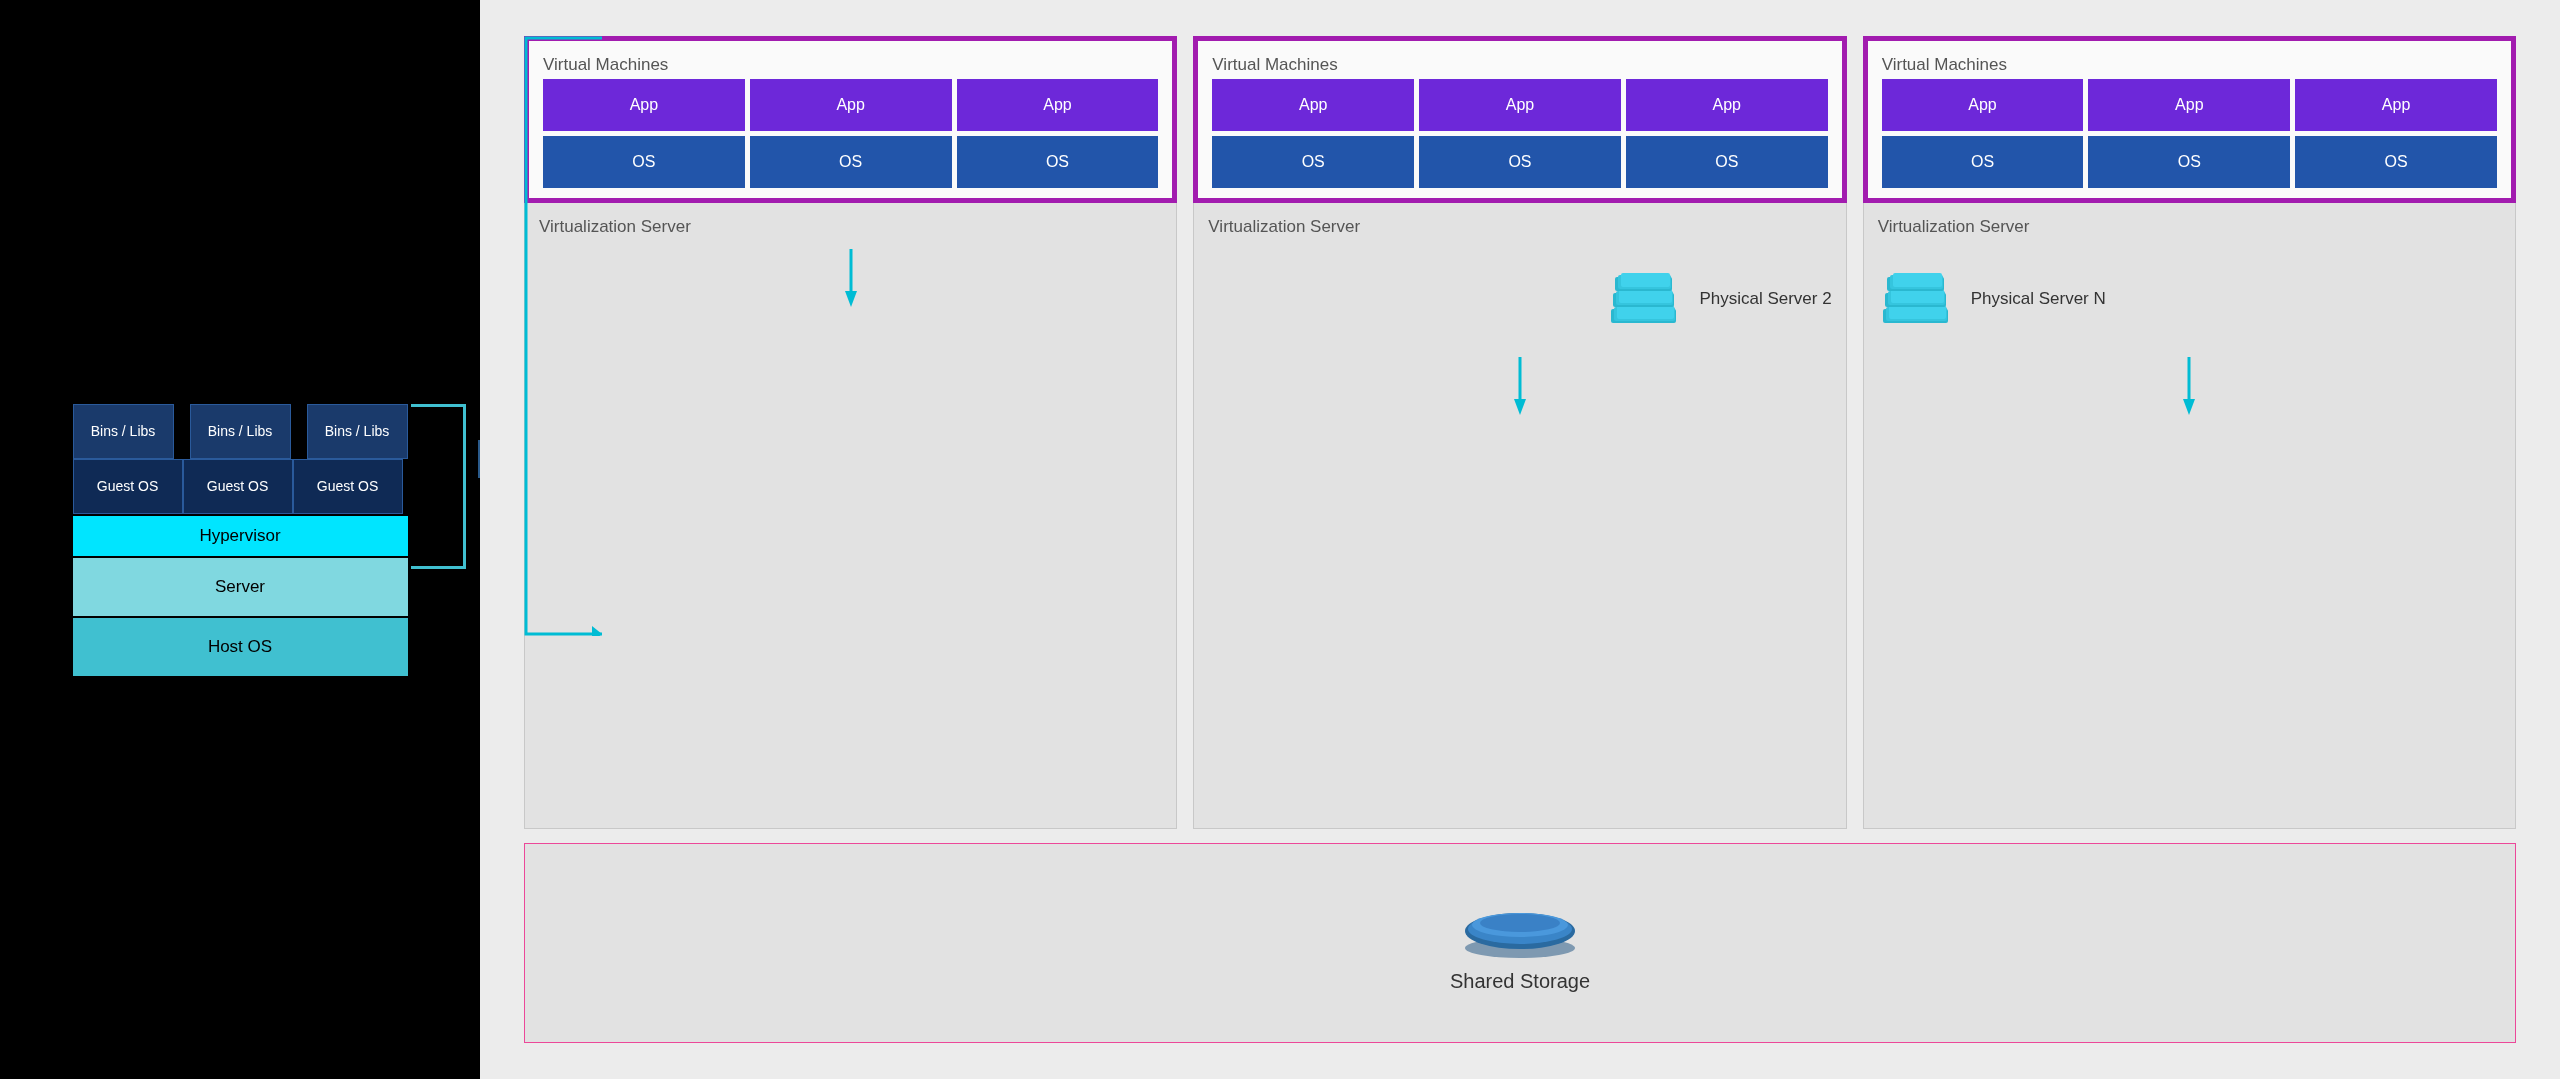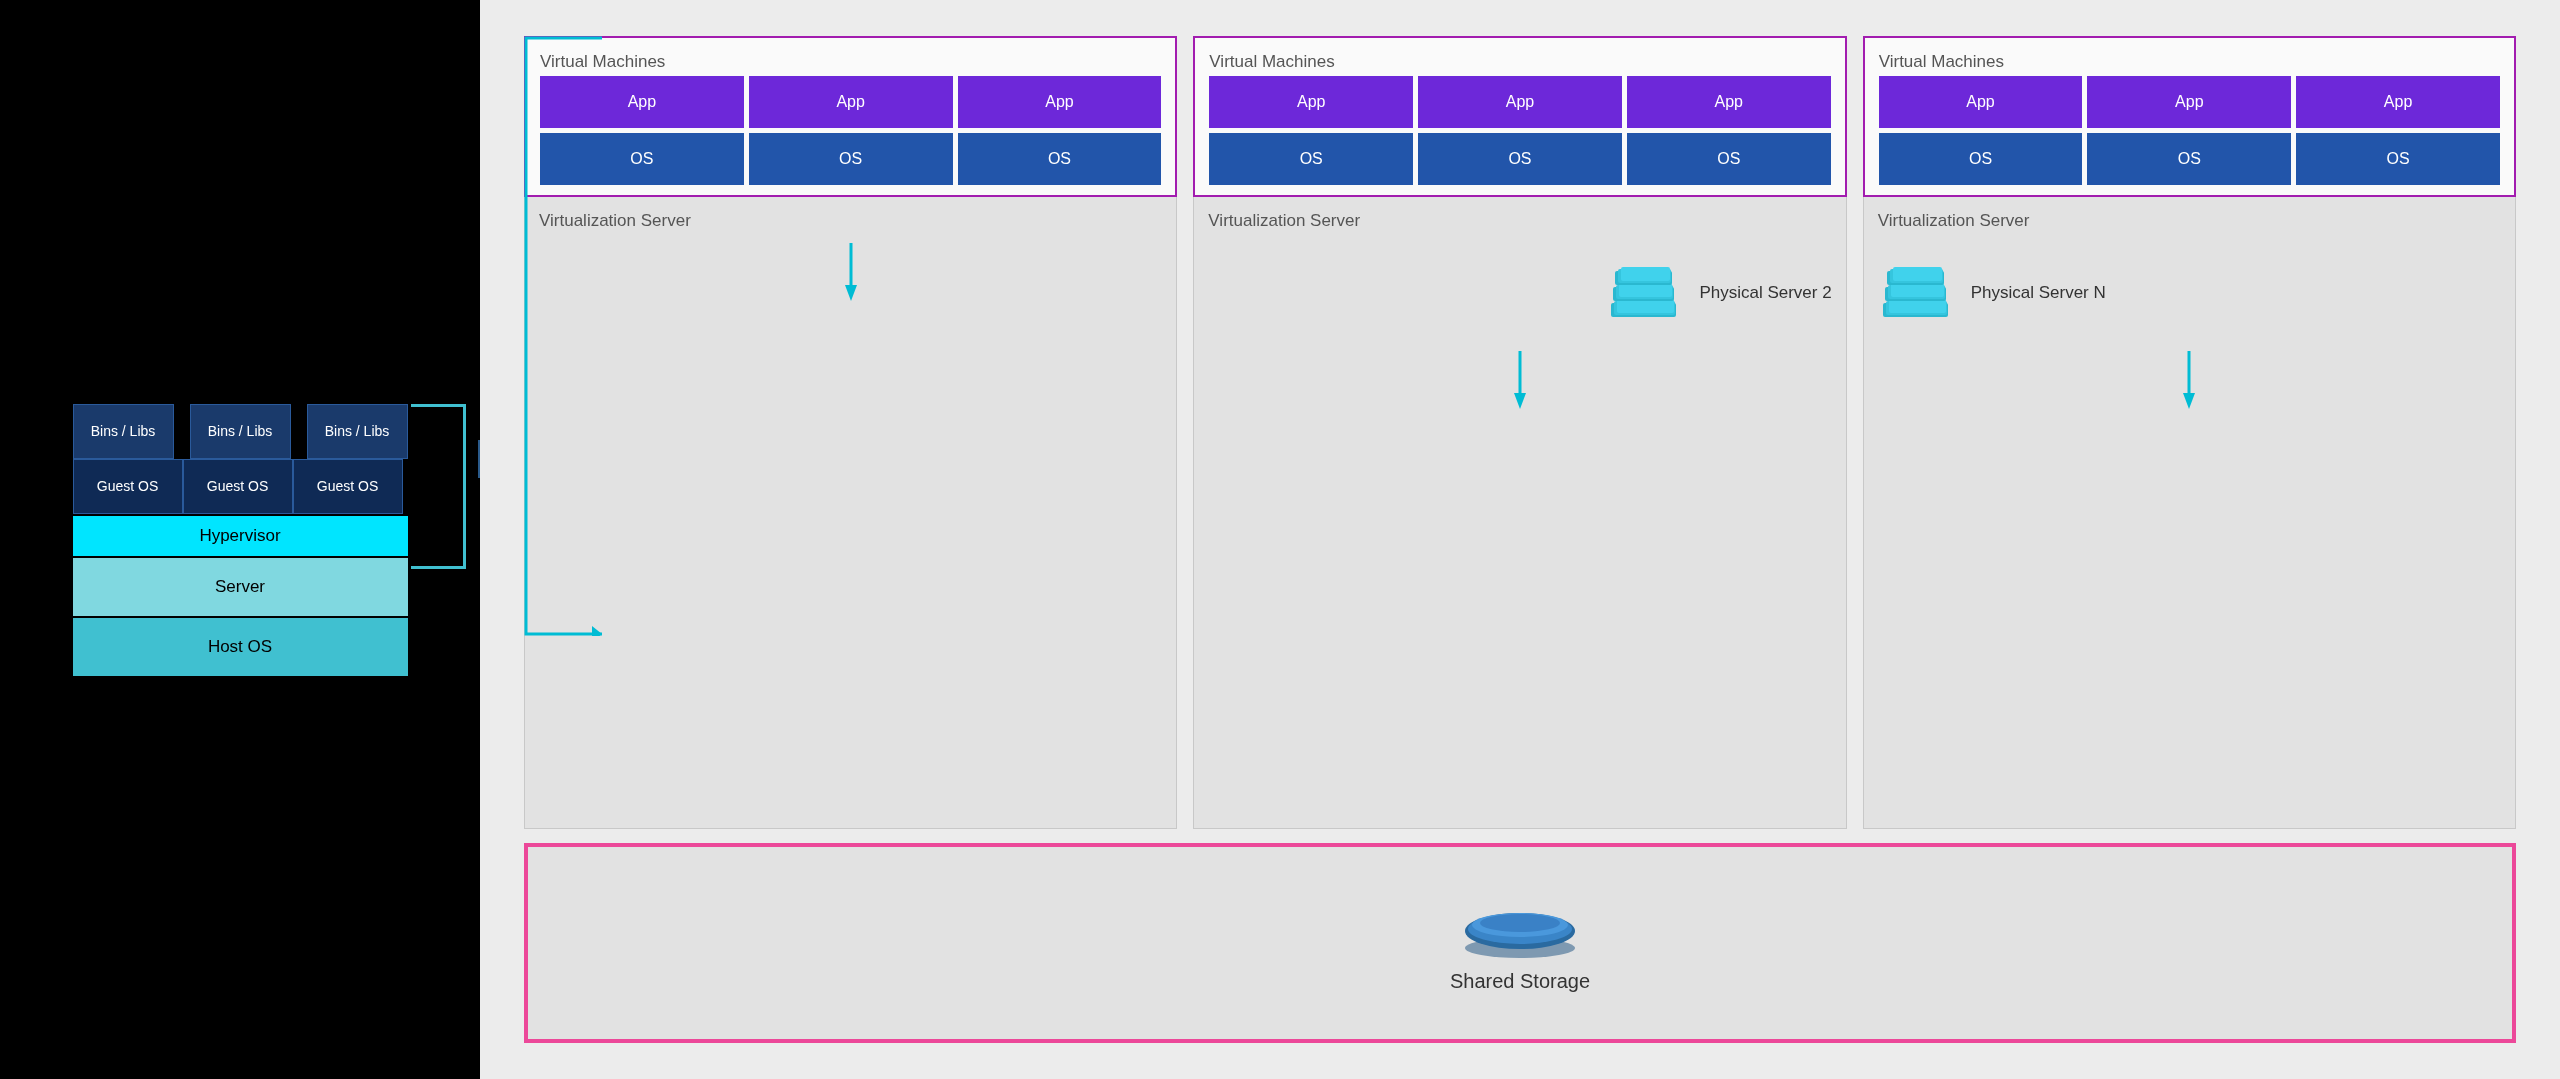--- a/index.html
+++ b/index.html
@@ -118,39 +118,39 @@
 
     .one-col {
       flex: 1;
       display: flex;
       flex-direction: column;
       gap: 0;
     }
 
     .vm-box {
       background: #fafafa;
-      border: 2px solid #a21caf;
+      border: 5px solid #a21caf;
       padding: 14px 14px 10px 14px;
     }
 
     .virt-lower-box {
       background: #e2e2e2;
       border: 1px solid #c8c8c8;
       border-top: none;
       padding: 14px;
       display: flex;
       flex-direction: column;
       align-items: center;
       gap: 8px;
       flex: 1;
     }
 
     .storage-bottom-box {
       background: #e2e2e2;
-      border: 4px solid #ec4899;
+      border: 1px solid #ec4899;
       display: flex;
       flex-direction: column;
       align-items: center;
       justify-content: center;
       gap: 12px;
       height: 200px;
     }
   </style>
 </head>
 <body>

